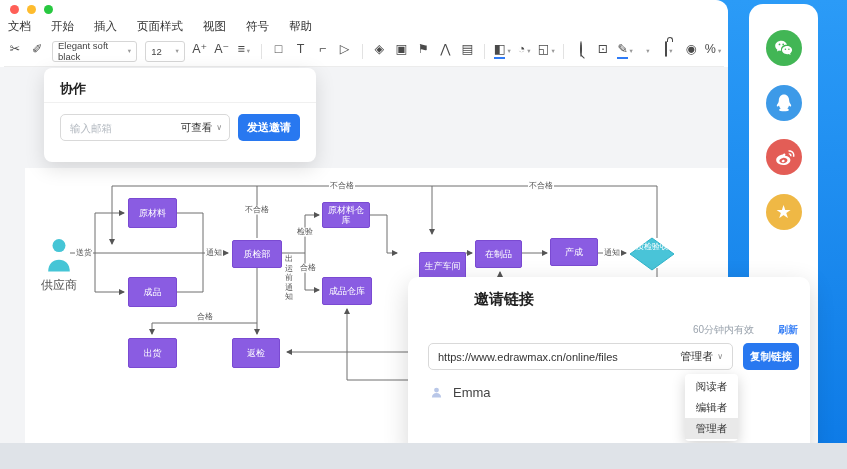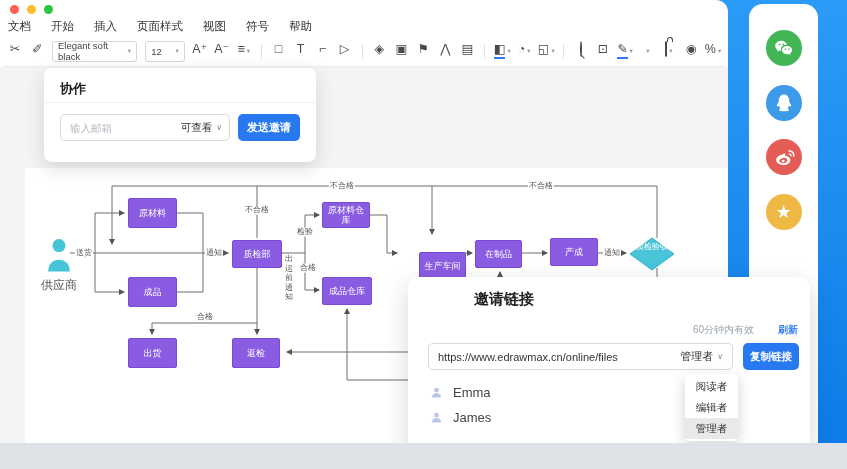--- a/index.html
+++ b/index.html
@@ -291,29 +291,20 @@
     <div class="members" id="members">
         <div class="member">
           <span style="display:flex;color:#b9c7e8;">
             <svg viewBox="0 0 24 24" fill="currentColor" class="avatar">
               <circle cx="12" cy="7.5" r="4.5"></circle>
               <path d="M3.5 21c0-5 3.8-8 8.5-8s8.5 3 8.5 8z"></path>
             </svg>
           </span>
           <span class="mname">Emma</span>
         </div>
-        <div class="member">
-          <span style="display:flex;color:#b9c7e8;">
-            <svg viewBox="0 0 24 24" fill="currentColor" class="avatar">
-              <circle cx="12" cy="7.5" r="4.5"></circle>
-              <path d="M3.5 21c0-5 3.8-8 8.5-8s8.5 3 8.5 8z"></path>
-            </svg>
-          </span>
-          <span class="mname">James</span>
-        </div>
       </div>
   </div>
 
   <div class="role-menu" id="role-menu">
       <div class="role-item">阅读者</div>
       <div class="role-item">编辑者</div>
       <div class="role-item active">管理者</div>
     </div>
 
   <div class="social" id="social">

